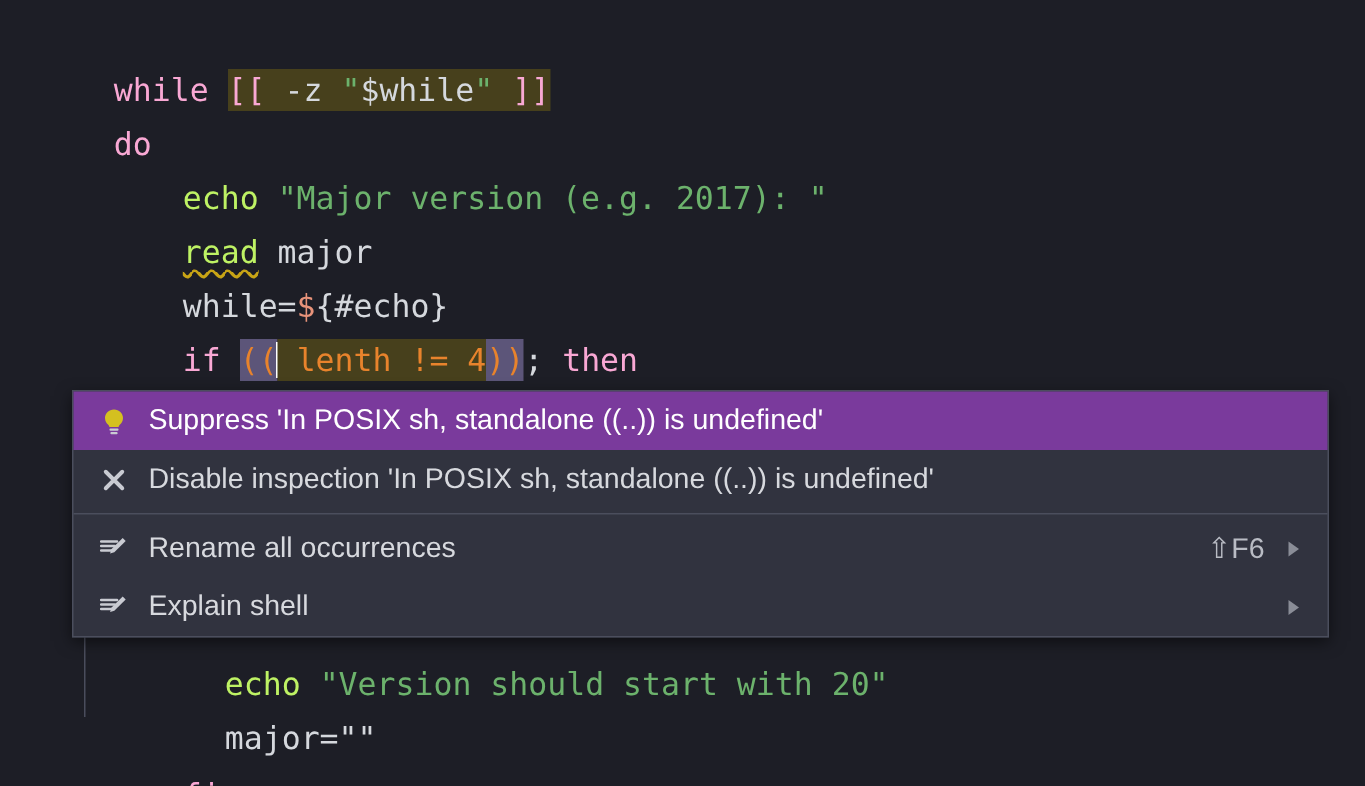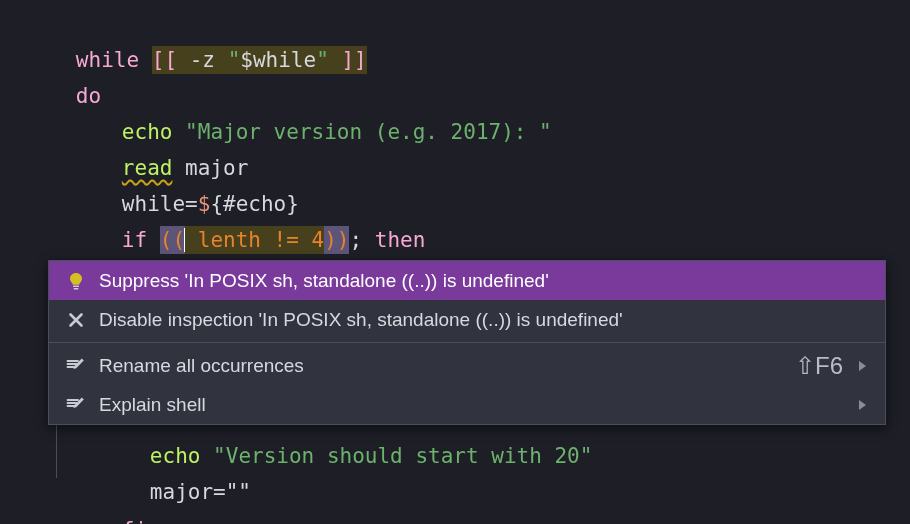--- a/index.html
+++ b/index.html
@@ -110,21 +110,21 @@
     justify-content: center;
     margin-right: 10px;
   }
   .menu-label {
     flex: 1 1 auto;
     white-space: nowrap;
     overflow: hidden;
   }
   .menu-shortcut {
     color: #b9bcc4;
-    font-size: 24px;
+    font-size: 19px;
     margin-left: 16px;
     white-space: nowrap;
     font-family: "Liberation Sans", sans-serif;
   }
   .menu-arrow {
     width: 22px;
     min-width: 22px;
     display: flex;
     align-items: center;
     justify-content: center;

